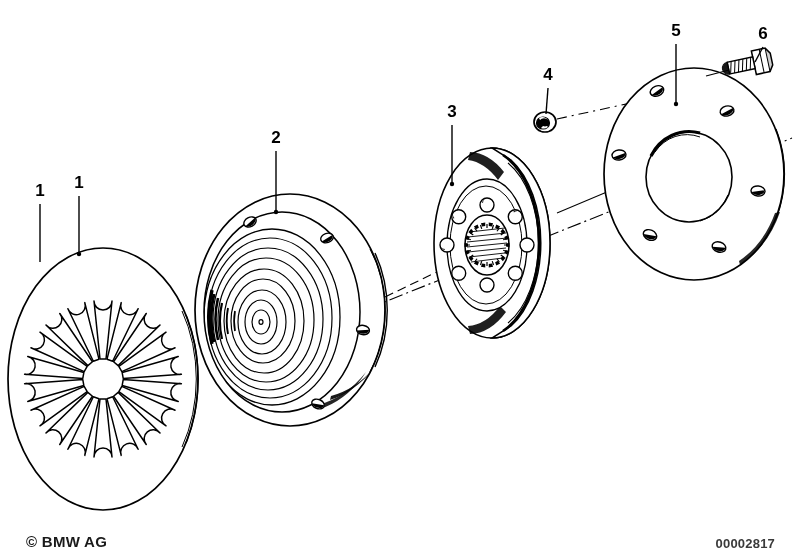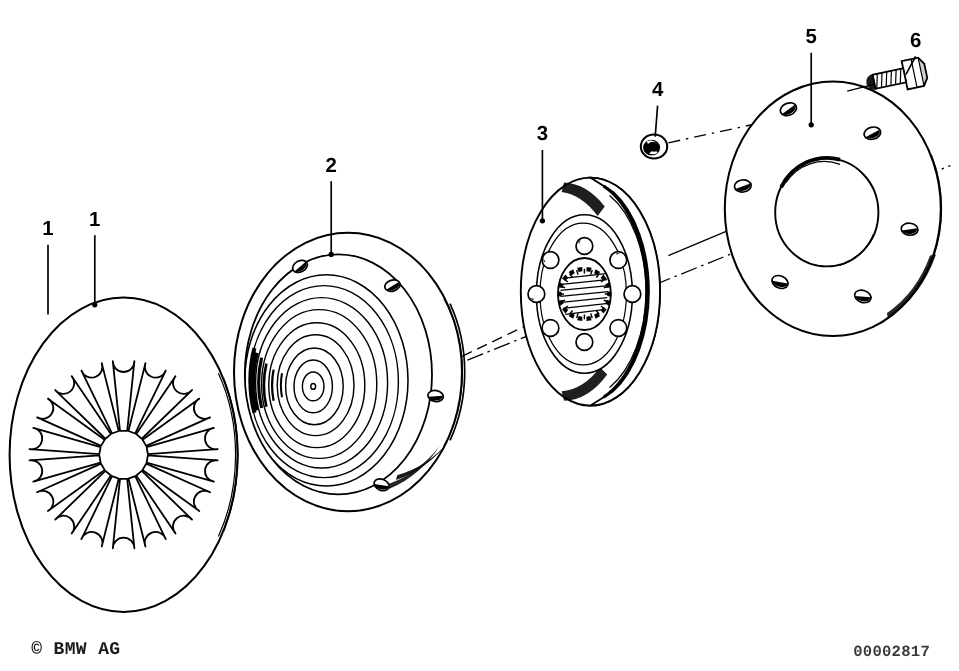--- a/index.html
+++ b/index.html
@@ -28,21 +28,21 @@
     height: 559px;
   }
   .callout-num {
     font-family: "Liberation Sans", sans-serif;
     font-size: 17px;
     font-weight: bold;
     fill: #000000;
   }
   .footer-text {
     position: absolute;
-    font-family: Liberation Mono, monospace;
+    font-family: Liberation Sans, sans-serif;
     font-weight: bold;
     color: #1a1a1a;
     white-space: nowrap;
   }
   #copyright-label {
     left: 26px;
     top: 533px;
     font-size: 15px;
     letter-spacing: 0.3px;
   }

